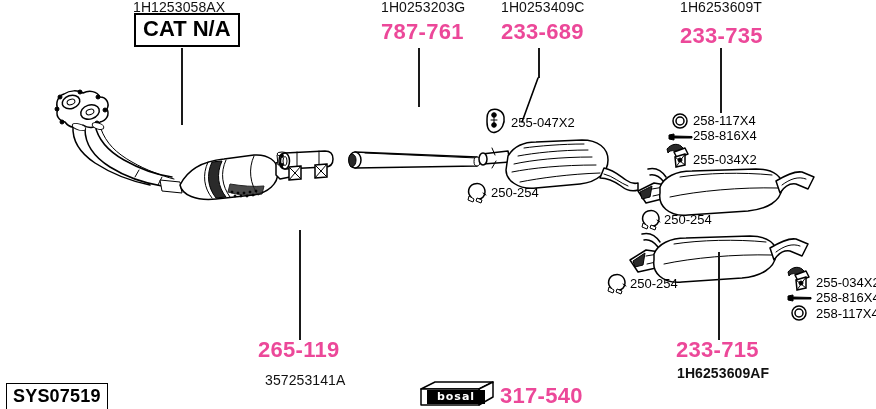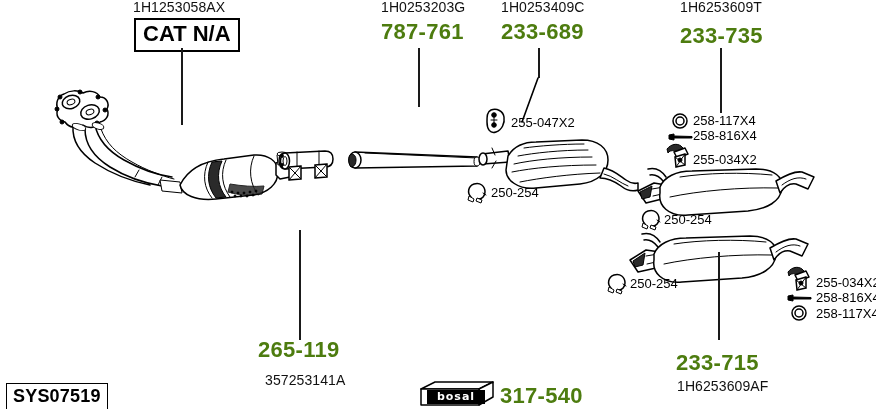--- a/index.html
+++ b/index.html
@@ -13,21 +13,21 @@
   #stage{position:absolute;left:0;top:0;width:876px;height:409px;}
   .abs{position:absolute;}
 
   
   .oem{
     font-size:14px;line-height:12px;letter-spacing:.1px;
     white-space:nowrap;color:#111;
   }
   .bigref{
     font-size:22px;line-height:24px;font-weight:700;letter-spacing:.3px;
-    white-space:nowrap;color:#4d7c0f;
+    white-space:nowrap;color:#ec4899;
   }
   .catbox{
     border:2px solid #000;padding:1px 7px 3px 7px;display:inline-block;
     font-size:22px;line-height:26px;font-weight:700;white-space:nowrap;
   }
   .sysbox{
     border:1.5px solid #000;padding:1px 6px 2px 6px;display:inline-block;
     font-size:18px;line-height:22px;font-weight:700;letter-spacing:.2px;
     white-space:nowrap;
   }
@@ -52,21 +52,21 @@
     text-align:center;line-height:14px;font-family:"DejaVu Sans", sans-serif;
   }
 </style>
 </head>
 <body>
 
 <div id="stage">
 
   <div class="abs" style="left:133px;top:1px;">
     <div class="oem">1H1253058AX</div>
-    <div class="catbox" style="margin-top:5px;margin-left:1px;text-align:right;">CAT N/A</div>
+    <div class="catbox" style="margin-left:1px;text-align:right;">CAT N/A</div>
   </div>
 
   <div class="abs" style="left:381px;top:1px;">
     <div class="oem">1H0253203G</div>
     <div class="bigref" style="margin-top:7px;">787-761</div>
   </div>
 
   <div class="abs" style="left:501px;top:1px;">
     <div class="oem">1H0253409C</div>
     <div class="bigref" style="margin-top:7px;">233-689</div>
@@ -311,23 +311,23 @@
   <div class="lblrow" style="left:816px;top:306px;">258-117X4</div>
 
   <div class="leader vlead abs" style="left:299px;top:230px;height:110px;"></div>
   <div class="leader vlead abs" style="left:718px;top:252px;height:88px;"></div>
 
   <div class="abs" style="left:258px;top:338px;text-align:left;">
     <div class="bigref">265-119</div>
     <div class="oem" style="margin-top:12px;margin-left:7px;">357253141A</div>
   </div>
 
-  <div class="abs" style="left:676px;top:338px;text-align:left;margin-top:13px;">
+  <div class="abs" style="left:676px;top:338px;text-align:left;">
     <div class="bigref">233-715</div>
-    <div class="oem" style="margin-top:5px;margin-left:1px;">1H6253609AF</div>
+    <div class="oem" style="margin-top:5px;margin-left:1px;font-weight:bold;">1H6253609AF</div>
   </div>
 
   <div class="abs" style="left:6px;top:383px;">
     <span class="sysbox">SYS07519</span>
   </div>
 
   <div class="bosal-logo" style="left:419px;top:381px;width:76px;height:20px;">
     <svg style="position:absolute;left:0;top:0;width:76px;height:28px;" viewBox="0 0 76 28">
       <path class="fillw" d="M2 8 L16 1 L74 1 L60 8 Z"></path>
       <path class="fillw" d="M60 8 L74 1 L74 16 L60 24 Z"></path>

